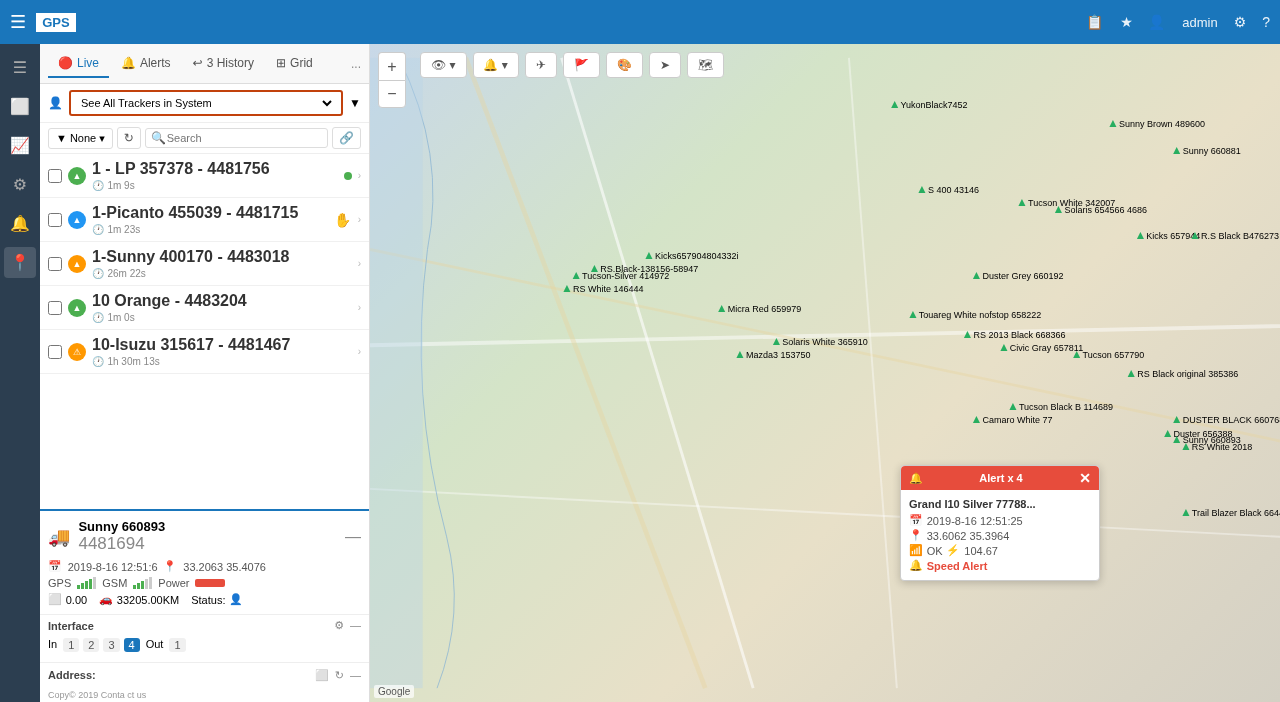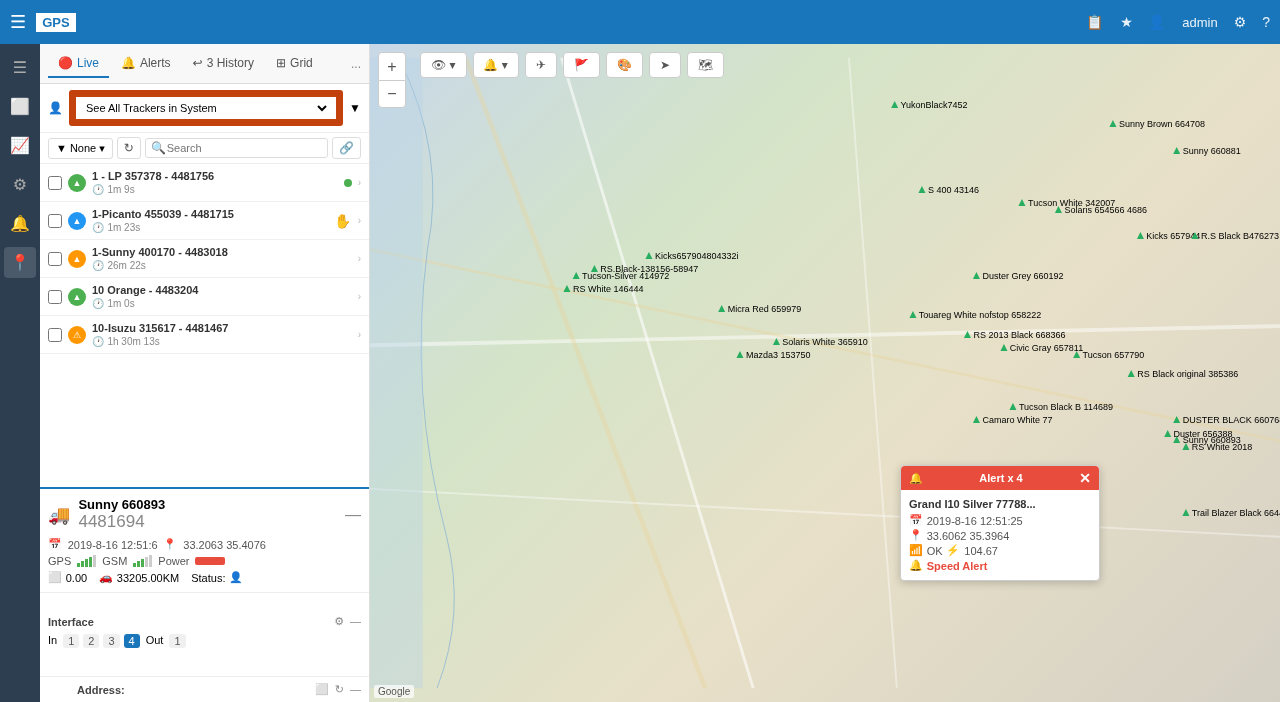--- a/index.html
+++ b/index.html
@@ -29,75 +29,75 @@
 
     
     .left-tabs { display: flex; align-items: center; background: #f8f8f8; border-bottom: 1px solid #ddd; padding: 0 8px; height: 40px; gap: 2px; }
     .left-tab { display: flex; align-items: center; gap: 4px; padding: 6px 10px; cursor: pointer; color: #555; font-size: 12px; border-bottom: 2px solid transparent; }
     .left-tab.active { color: #1a76bb; border-bottom: 2px solid #1a76bb; }
     .left-tab-more { margin-left: auto; color: #888; cursor: pointer; }
 
     
     .tracker-selector { padding: 6px 8px; border-bottom: 1px solid #eee; display: flex; align-items: center; gap: 6px; }
     .tracker-selector .person-icon { color: #888; }
-    .tracker-select { flex: 1; border: 7px solid #c2410c; border-radius: 3px; padding: 4px 6px; font-size: 11px; background: #fff; }
+    .tracker-select { flex: 1; border: 2px solid #c2410c; border-radius: 3px; padding: 4px 6px; font-size: 11px; background: #fff; }
     .tracker-select select { border: none; outline: none; width: 100%; background: transparent; font-size: 11px; }
 
     
     .filter-bar { display: flex; align-items: center; gap: 4px; padding: 4px 8px; border-bottom: 1px solid #eee; }
     .filter-btn { display: flex; align-items: center; gap: 3px; border: 1px solid #ddd; border-radius: 3px; padding: 3px 7px; cursor: pointer; font-size: 11px; background: #fff; }
     .filter-refresh { border: 1px solid #ddd; border-radius: 3px; padding: 3px 6px; cursor: pointer; background: #fff; color: #555; }
     .search-box { flex: 1; display: flex; align-items: center; border: 1px solid #ddd; border-radius: 3px; padding: 2px 6px; background: #fff; }
     .search-box input { border: none; outline: none; font-size: 11px; width: 100%; }
     .link-icon { border: 1px solid #ddd; border-radius: 3px; padding: 3px 6px; cursor: pointer; background: #fff; }
 
     
     .tracker-list { overflow-y: auto; flex: 1; }
     .tracker-item { display: flex; align-items: center; padding: 6px 8px; border-bottom: 1px solid #f0f0f0; cursor: pointer; gap: 6px; }
     .tracker-checkbox { width: 14px; height: 14px; }
     .tracker-icon { width: 18px; height: 18px; border-radius: 50%; display: flex; align-items: center; justify-content: center; font-size: 9px; flex-shrink: 0; }
     .tracker-icon.green { background: #4caf50; color: #fff; }
     .tracker-icon.orange { background: #ff9800; color: #fff; }
     .tracker-info { flex: 1; }
-    .tracker-name { font-size: 11px; font-weight: bold; color: #333; }
+    .tracker-name { font-size: 16px; font-weight: bold; color: #333; }
     .tracker-time { font-size: 10px; color: #888; display: flex; align-items: center; gap: 3px; margin-top: 2px; }
     .tracker-status { display: flex; align-items: center; gap: 4px; }
     .status-dot { width: 8px; height: 8px; border-radius: 50%; }
     .status-dot.green { background: #4caf50; }
     .tracker-arrow { color: #bbb; font-size: 10px; }
 
     
     .detail-panel { padding: 8px; border-top: 2px solid #1a76bb; background: #fff; font-size: 11px; }
     .detail-header { display: flex; align-items: center; gap: 8px; margin-bottom: 6px; }
     .detail-icon { font-size: 18px; color: #555; }
     .detail-name { font-weight: bold; font-size: 13px; }
     .detail-id { color: #888; font-size: 17px; }
     .detail-close { margin-left: auto; color: #888; cursor: pointer; font-size: 16px; }
     .detail-row { display: flex; align-items: center; gap: 6px; margin-bottom: 4px; color: #555; }
     .power-indicator { width: 30px; height: 8px; background: #e74c3c; border-radius: 2px; }
     .detail-stats { display: flex; gap: 12px; margin-top: 4px; }
     .stat-item { display: flex; align-items: center; gap: 4px; }
 
     
-    .interface-section { border-top: 1px solid #eee; padding: 22px 8px; font-size: 11px; }
+    .interface-section { border-top: 1px solid #eee; padding: 4px 8px; font-size: 11px; }
     .interface-header { display: flex; align-items: center; justify-content: space-between; margin-bottom: 6px; }
     .interface-title { font-weight: bold; color: #444; }
     .interface-controls { display: flex; gap: 6px; color: #888; cursor: pointer; }
     .io-tabs { display: flex; gap: 6px; margin-bottom: 6px; }
     .io-numbers { display: flex; gap: 4px; }
     .io-num { padding: 1px 5px; border-radius: 3px; font-size: 11px; cursor: pointer; }
     .io-num.active { background: #1a76bb; color: #fff; }
     .io-num.inactive { background: #f0f0f0; color: #555; }
     .ad-row { display: flex; align-items: center; gap: 8px; margin-top: 4px; }
     .ad-label { color: #555; }
     .ad-value { color: #333; }
 
     
     .address-section { border-top: 1px solid #eee; padding: 6px 8px; font-size: 11px; }
-    .address-header { display: flex; align-items: center; justify-content: space-between; margin-left: 29px; }
+    .address-header { display: flex; align-items: flex-start; justify-content: space-between; }
     .address-title { font-weight: bold; color: #444; }
     .address-controls { display: flex; gap: 6px; color: #888; cursor: pointer; }
 
     
     .copyright { font-size: 9px; color: #999; padding: 2px 8px; }
 
     
     .map-area { flex: 1; position: relative; background: #e8e0d5; overflow: hidden; }
     .map-toolbar { position: absolute; top: 8px; left: 50px; display: flex; align-items: center; gap: 6px; z-index: 10; }
     .map-btn { background: #fff; border: 1px solid #ccc; border-radius: 4px; padding: 5px 10px; cursor: pointer; display: flex; align-items: center; gap: 4px; font-size: 12px; color: #555; }
@@ -361,20 +361,24 @@
       <div class="address-header">
         <span class="address-title">Address:</span>
         <div class="address-controls">
           <span>⬜</span>
           <span>↻</span>
           <span>—</span>
         </div>
       </div>
     </div>
 
+    <div class="copyright">
+      <span>Copy© 2019</span>
+      <span>Conta ct us</span>
+    </div>
   </div>
 
   <div class="map-area">
 
     <div class="map-bg"></div>
 
     <svg class="map-roads" viewBox="0 0 950 658">
 
       <line x1="200" y1="0" x2="400" y2="658" stroke="#fff" stroke-width="3" opacity="0.6"></line>
       <line x1="0" y1="300" x2="950" y2="280" stroke="#fff" stroke-width="4" opacity="0.5"></line>
@@ -399,21 +403,21 @@
       <div class="map-btn">🚩</div>
       <div class="map-btn">🎨</div>
       <div class="map-btn">➤</div>
       <div class="map-btn">🗺</div>
     </div>
 
     <div style="position:absolute;top:8%;left:57%;font-size:9px;white-space:nowrap">
       <span style="color:#27ae60;font-size:12px">▲</span><span>YukonBlack7452</span>
     </div>
     <div style="position:absolute;top:11%;left:81%;font-size:9px;white-space:nowrap">
-      <span style="color:#27ae60;font-size:12px">▲</span><span>Sunny Brown 664708</span>
+      <span style="color:#27ae60;font-size:12px">▲</span><span>Sunny Brown 489600</span>
     </div>
     <div style="position:absolute;top:15%;left:88%;font-size:9px;white-space:nowrap">
       <span style="color:#27ae60;font-size:12px">▲</span><span>Sunny 660881</span>
     </div>
     <div style="position:absolute;top:21%;left:60%;font-size:9px;white-space:nowrap">
       <span style="color:#27ae60;font-size:12px">▲</span><span>S 400 43146</span>
     </div>
     <div style="position:absolute;top:23%;left:71%;font-size:9px;white-space:nowrap">
       <span style="color:#27ae60;font-size:12px">▲</span><span>Tucson White 342007</span>
     </div>

